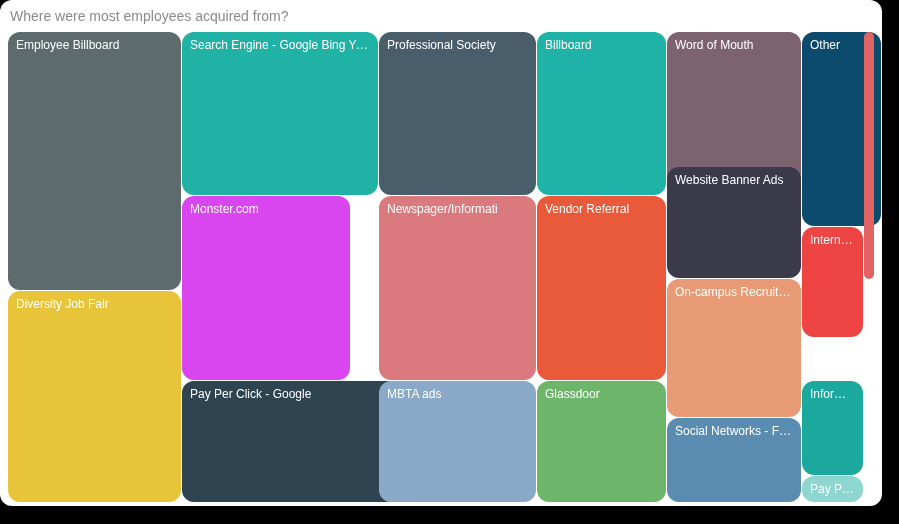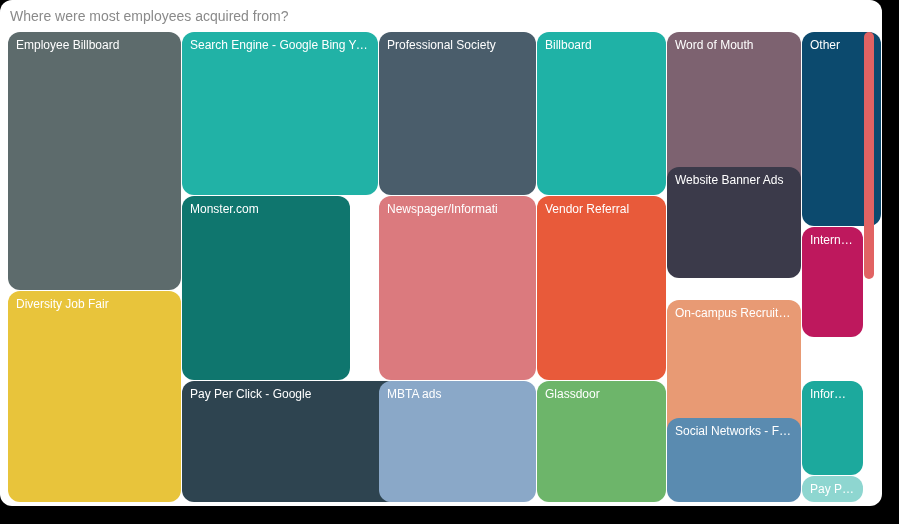--- a/index.html
+++ b/index.html
@@ -14,37 +14,37 @@
 <body>
 
 <div class="frame">
   <div class="title">Where were most employees acquired from?</div>
   <div class="treemap">
 
     <div class="cell" style="left:0px; top:0px; width:173px; height:258px; background:#5d6b6c;">Employee Billboard</div>
     <div class="cell" style="left:0px; top:259px; width:173px; height:211px; background:#e8c43b;">Diversity Job Fair</div>
 
     <div class="cell" style="left:174px; top:0px; width:196px; height:163px; background:#21b2a6;">Search Engine - Google Bing Yahoo</div>
-    <div class="cell" style="left:174px; top:164px; width:168px; height:184px; background:#0f766e;">Monster.com</div>
+    <div class="cell" style="left:174px; top:164px; width:168px; height:184px; background:#d946ef;">Monster.com</div>
     <div class="cell" style="left:174px; top:349px; width:216px; height:121px; background:#2e4450;">Pay Per Click - Google</div>
 
     <div class="cell" style="left:371px; top:0px; width:157px; height:163px; background:#4a5d6b;">Professional Society</div>
     <div class="cell" style="left:371px; top:164px; width:157px; height:184px; background:#db7a7e;">Newspager/Informati</div>
     <div class="cell" style="left:371px; top:349px; width:157px; height:121px; background:#8aa8c8;">MBTA ads</div>
 
     <div class="cell" style="left:529px; top:0px; width:129px; height:163px; background:#1fb2a6;">Billboard</div>
     <div class="cell" style="left:529px; top:164px; width:129px; height:184px; background:#e85a3a;">Vendor Referral</div>
     <div class="cell" style="left:529px; top:349px; width:129px; height:121px; background:#6db56a;">Glassdoor</div>
 
     <div class="cell" style="left:659px; top:0px; width:134px; height:158px; background:#7d6270;">Word of Mouth</div>
     <div class="cell" style="left:659px; top:135px; width:134px; height:111px; background:#3b3a4a;">Website Banner Ads</div>
-    <div class="cell" style="left:659px; top:247px; width:134px; height:138px; background:#e89a74;margin-top:21px;">On-campus Recruiting</div>
+    <div class="cell" style="left:659px; top:247px; width:134px; height:138px; background:#e89a74;">On-campus Recruiting</div>
     <div class="cell" style="left:659px; top:386px; width:134px; height:84px; background:#5a8bb0;">Social Networks - Faceb...</div>
 
     <div class="cell" style="left:794px; top:0px; width:79px; height:194px; background:#0c4a6e;">Other</div>
-    <div class="cell" style="left:794px; top:195px; width:61px; height:110px; background:#be185d;">Internet ...</div>
+    <div class="cell" style="left:794px; top:195px; width:61px; height:110px; background:#ef4444;">Internet ...</div>
     <div class="cell" style="left:794px; top:349px; width:61px; height:94px; background:#1ca99d;">Informati...</div>
     <div class="cell" style="left:794px; top:444px; width:61px; height:26px; background:#8ed6d0;">Pay Per ...</div>
 
     <div class="sidebar" style="left:856px; top:0px; width:10px; height:247px; background:#e16363;"></div>
 
   </div>
 </div>
 
 </body></html>

